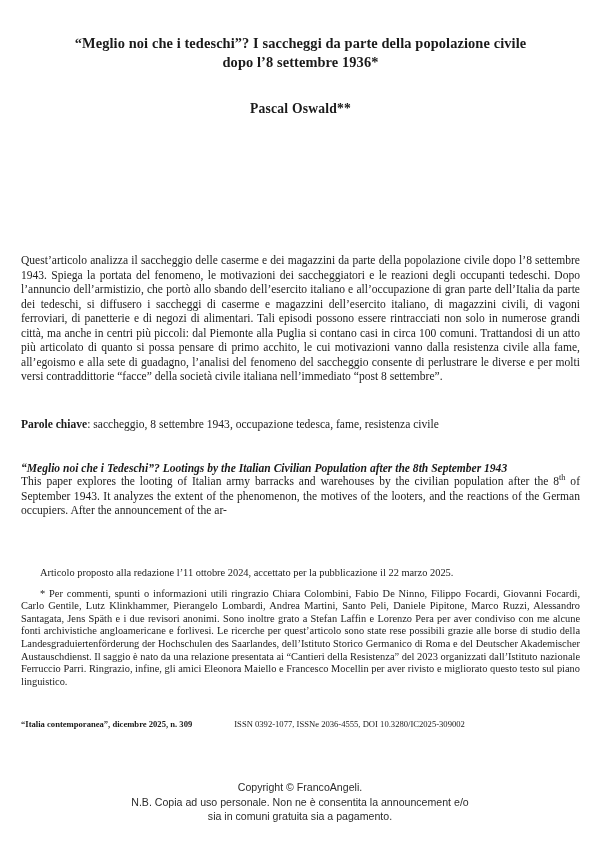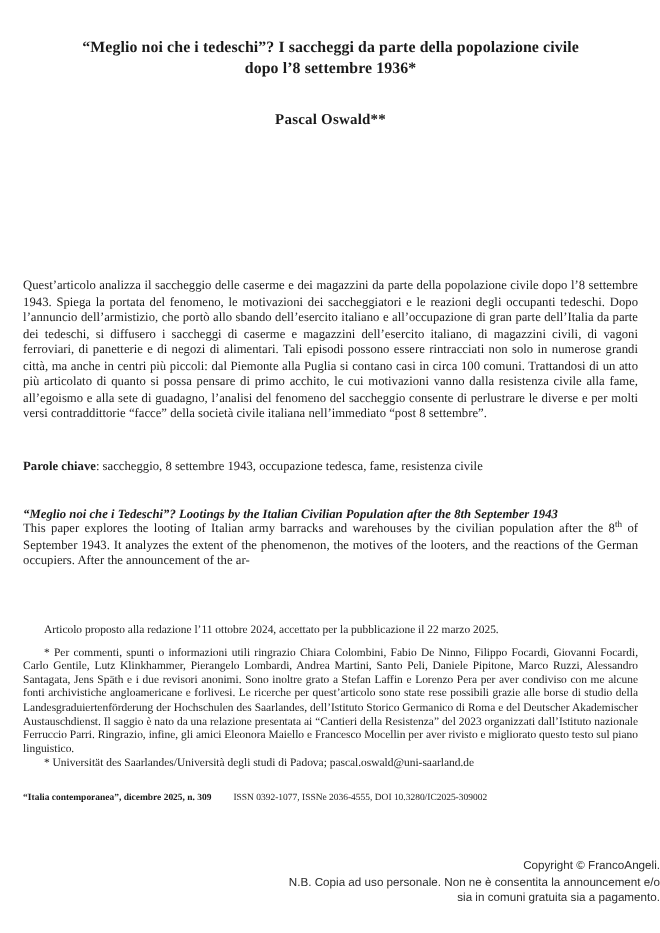--- a/index.html
+++ b/index.html
@@ -124,29 +124,30 @@
     display: flex;
     align-items: baseline;
   }
   .journal-name {
     font-weight: bold;
     white-space: nowrap;
   }
   .journal-ids {
     padding-left: 20px;
     white-space: nowrap;
+    margin-left: 22px;
   }
 
   
   .copyright-block {
     position: absolute;
     left: 0;
     top: 780px;
     width: 600px;
-    text-align: right;
+    text-align: center;
     font-family: "Liberation Sans", "DejaVu Sans", sans-serif;
     font-size: 10.6px;
     line-height: 14.6px;
     color: #2b2b2b;
   }
   .copyright-block div { margin: 0; }
 </style>
 </head>
 <body>
 
@@ -171,21 +172,20 @@
   <div class="abstract-en-title">“Meglio noi che i Tedeschi”? Lootings by the Italian Civilian Population after the 8th September 1943</div>
 
   <div class="abstract-en-body">
     <p><span>This paper explores the looting of Italian army barracks and warehouses by the civilian population after the 8</span><span class="sup">th</span><span> of September 1943. It analyzes the extent of the phenomenon, the motives of the looters, and the reactions of the German occupiers. After the announcement of the ar-</span></p>
   </div>
 
   <div class="footnotes">
     <p>Articolo proposto alla redazione l’11 ottobre 2024, accettato per la pubblicazione il 22 marzo 2025.</p>
     <div class="fn-gap"></div>
     <p>* Per commenti, spunti o informazioni utili ringrazio Chiara Colombini, Fabio De Ninno, Filippo Focardi, Giovanni Focardi, Carlo Gentile, Lutz Klinkhammer, Pierangelo Lombardi, Andrea Martini, Santo Peli, Daniele Pipitone, Marco Ruzzi, Alessandro Santagata, Jens Späth e i due revisori anonimi. Sono inoltre grato a Stefan Laffin e Lorenzo Pera per aver condiviso con me alcune fonti archivistiche angloamericane e forlivesi. Le ricerche per quest’articolo sono state rese possibili grazie alle borse di studio della Landesgraduiertenförderung der Hochschulen des Saarlandes, dell’Istituto Storico Germanico di Roma e del Deutscher Akademischer Austauschdienst. Il saggio è nato da una relazione presentata ai “Cantieri della Resistenza” del 2023 organizzati dall’Istituto nazionale Ferruccio Parri. Ringrazio, infine, gli amici Eleonora Maiello e Francesco Mocellin per aver rivisto e migliorato questo testo sul piano linguistico.</p>
-    <p class="fn-affil">*  Universität des Saarlandes/Università degli studi di Padova; pascal.oswald@uni-saarland.de</p>
   </div>
 
   <div class="journal-line">
     <span class="journal-name">“Italia contemporanea”, dicembre 2025, n. 309</span>
     <span class="journal-ids">ISSN 0392-1077, ISSNe 2036-4555, DOI 10.3280/IC2025-309002</span>
   </div>
 
   <div class="copyright-block">
     <div>Copyright © FrancoAngeli.</div>
     <div>N.B. Copia ad uso personale. Non ne è consentita la announcement e/o</div>

